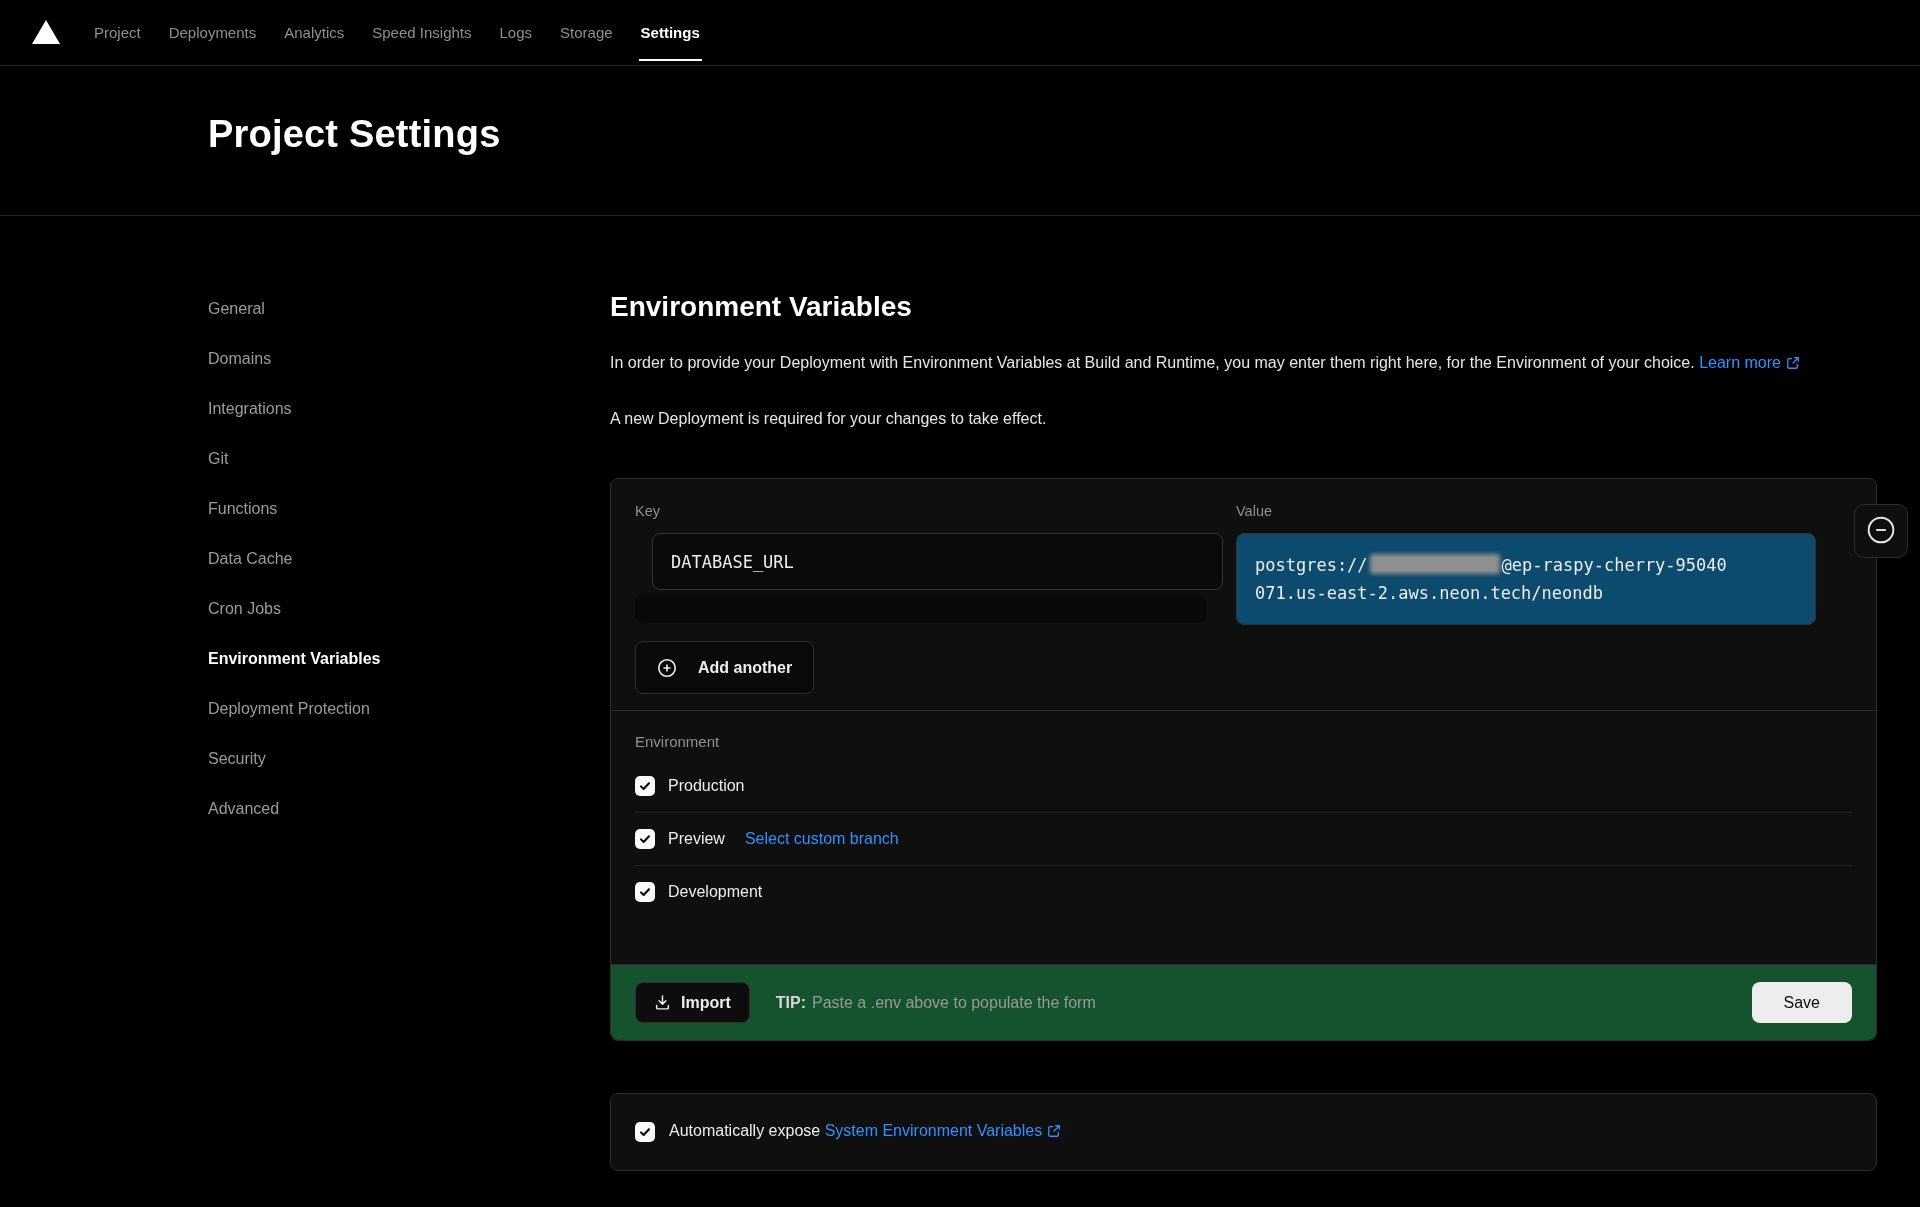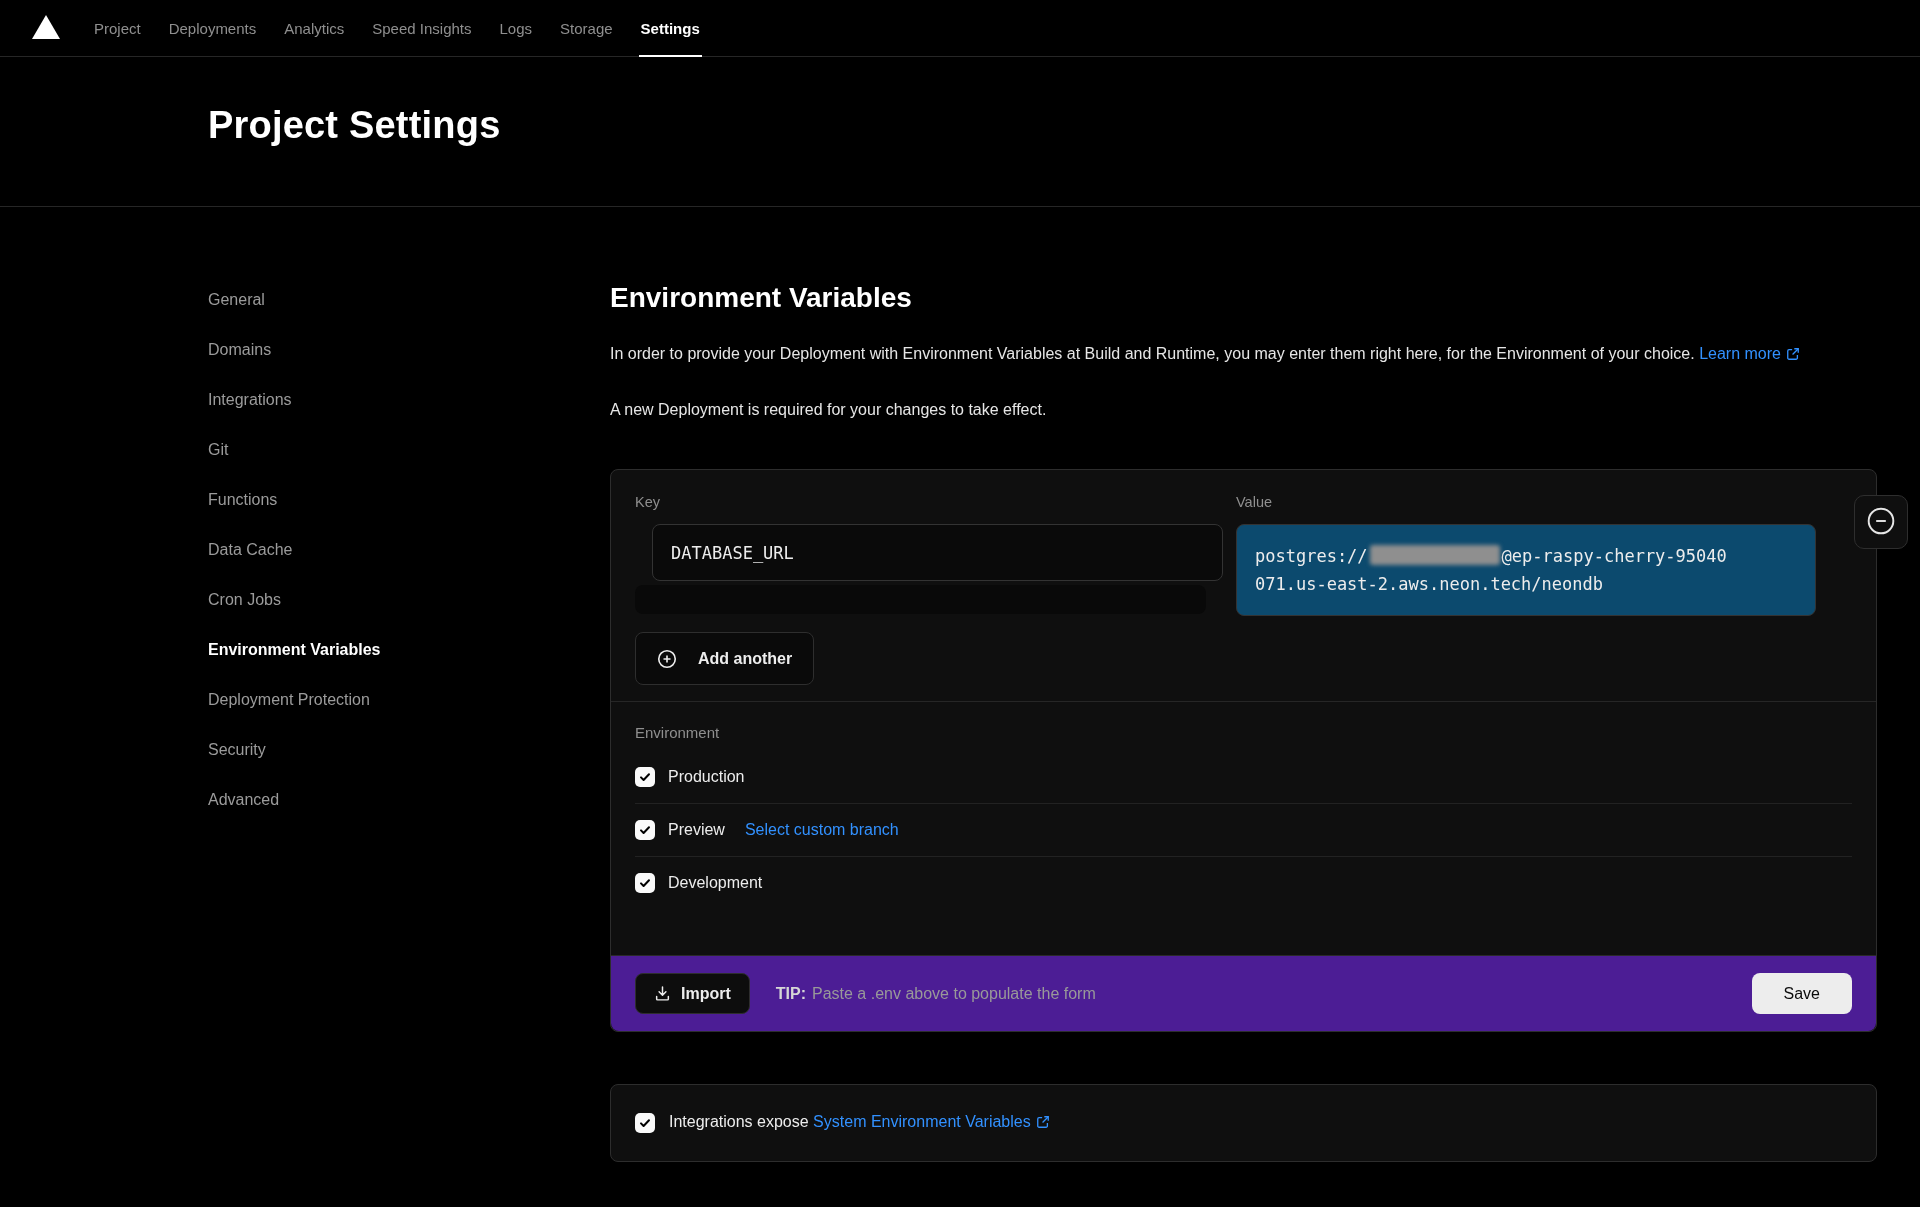--- a/index.html
+++ b/index.html
@@ -7,21 +7,21 @@
   body {
     background: #000;
     color: #ededed;
     font-family: "Liberation Sans", "DejaVu Sans", sans-serif;
     overflow: hidden;
   }
   a { text-decoration: none; cursor: pointer; }
 
   
   .topnav {
-    height: 57px;
+    height: 66px;
     display: flex;
     align-items: center;
     padding: 0 24px;
     border-bottom: 1px solid #262626;
     background: #000;
   }
   .logo-triangle {
     width: 0; height: 0;
     border-left: 14px solid transparent;
     border-right: 14px solid transparent;
@@ -199,21 +199,21 @@
     align-items: center;
     justify-content: center;
     cursor: pointer;
     flex-shrink: 0;
   }
   .env-row-label { font-size: 16px; color: #ededed; margin-left: 13px; }
   .branch-link { font-size: 16px; margin-left: 20px; }
   .env-section-pad { padding-bottom: 22px; }
 
   .card-footer {
-    background: #4c1d95;
+    background: #14532d;
     border-top: 1px solid #2a2a2a;
     border-radius: 0 0 8px 8px;
     padding: 17px 24px;
     display: flex;
     align-items: center;
   }
   .import-btn {
     display: inline-flex;
     align-items: center;
     gap: 10px;
@@ -389,21 +389,21 @@
         <button class="save-btn">Save</button>
       </div>
     </section>
 
     <section class="sys-card">
       <span class="checkbox">
           <svg width="14" height="14" viewBox="0 0 14 14">
             <path d="M3 7.4l2.6 2.6L11 4.2" fill="none" stroke="#000" stroke-width="2" stroke-linecap="round" stroke-linejoin="round"></path>
           </svg>
         </span>
-      <span class="sys-text"><span>Integrations expose</span>
+      <span class="sys-text"><span>Automatically expose</span>
         <a class="link"><span>System Environment Variables</span><span class="ext-icon"><svg width="14" height="14" viewBox="0 0 16 16">
                 <path d="M13 9v3.5A1.5 1.5 0 0 1 11.5 14h-8A1.5 1.5 0 0 1 2 12.5v-8A1.5 1.5 0 0 1 3.5 3H7" fill="none" stroke="#3291ff" stroke-width="1.5"></path>
                 <path d="M9.5 2H14v4.5" fill="none" stroke="#3291ff" stroke-width="1.5"></path>
                 <path d="M14 2 7.5 8.5" fill="none" stroke="#3291ff" stroke-width="1.5"></path>
               </svg></span></a>
       </span>
     </section>
 
   </main>
 </div>

